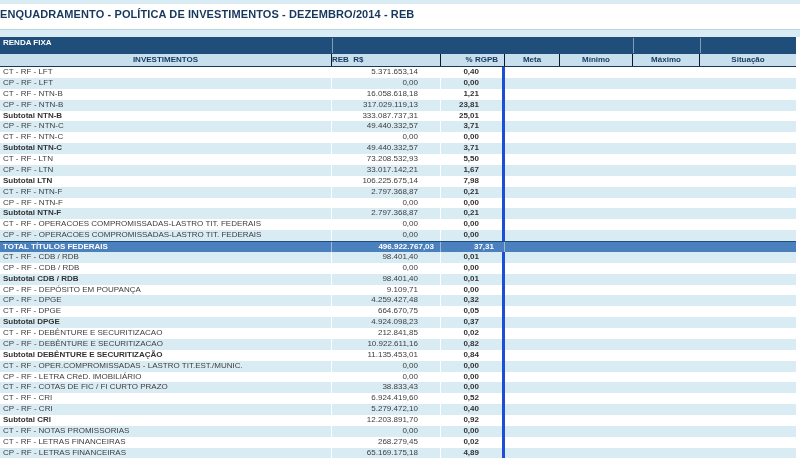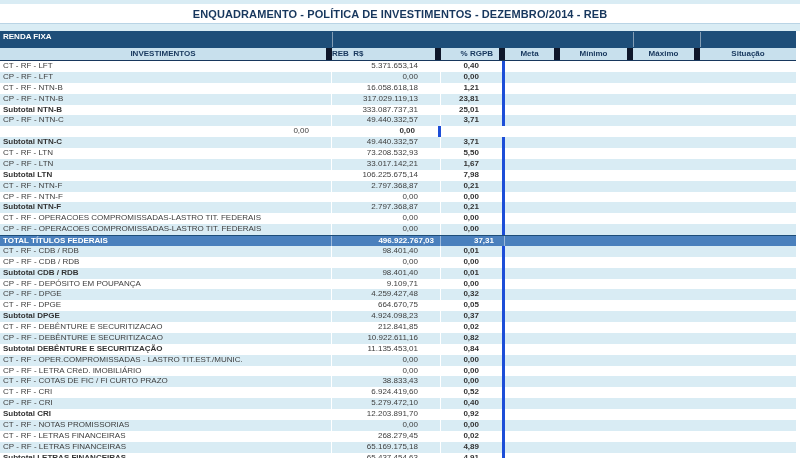--- a/index.html
+++ b/index.html
@@ -1,34 +1,34 @@
 <!DOCTYPE html>
 <html><head>
 <meta charset="utf-8">
 <style>
   * { margin:0; padding:0; box-sizing:border-box; }
   html,body { width:800px; height:458px; background:#ffffff; overflow:hidden;
               font-family:"Liberation Sans", sans-serif; }
   .top-strip { height:4px; width:800px; background:#d9ecf4; }
-  .title-band { height:19px; width:800px; background:#ffffff; text-align:center; }
+  .title-band { height:25px; width:800px; background:#ffffff; }
   .title-band .title { font-size:11px; font-weight:bold; color:#17375d; line-height:19px; letter-spacing:.1px; }
   .sub-band { height:8px; width:800px; background:#d9ecf4; border-top:1px solid #b9d4e5; }
 
   .table { width:796px; }
 
   .section-bar { position:relative; height:17px; background:#1e4e79; }
   .section-bar .section-label { color:#ffffff; font-weight:bold; font-size:8px; line-height:11px; padding-left:3px; display:block; }
   .sep { position:absolute; top:1px; bottom:1px; width:1px; background:rgba(255,255,255,.45); }
   .sep1 { left:332px; } .sep2 { left:633px; } .sep3 { left:700px; }
 
   .grid { display:grid; grid-template-columns:332px 109px 64px 55px 73px 67px 1fr; }
 
   .header-row { height:13px; background:#c8e0ed; border-bottom:1px solid #17375d; }
   .header-row .cell { font-size:8px; font-weight:bold; color:#17375d; line-height:12px;
-                      border-right:6px solid #0f172a; text-align:center; white-space:pre; overflow:hidden; }
+                      border-right:1px solid #0f172a; text-align:center; white-space:pre; overflow:hidden; }
   .header-row .cell:last-child { border-right:none; }
   .header-row .h-reb { text-align:left; padding-right:13px; }
   .header-row .h-pct { text-align:right; padding-right:6px; }
 
   .row { height:10.89px; background:#ffffff; }
   #rows .row:nth-child(even) { background:#d9ecf4; }
   .cell { font-size:8px; color:#3d3d3d; line-height:10.89px; white-space:nowrap; overflow:hidden; }
   .c-label { padding-left:3px; border-right:1px solid #ffffff; }
   .c-reb { text-align:right; padding-right:22px; border-right:1px solid #ffffff; }
   .c-pct { text-align:right; padding-right:23px; font-weight:bold; color:#333333; border-right:3px solid #1d4ed8; }
@@ -126,20 +126,21 @@
     <div class="cell c-label">CP - RF - NTN-C</div>
     <div class="cell c-reb">49.440.332,57</div>
     <div class="cell c-pct">3,71</div>
     <div class="cell c-meta"></div>
     <div class="cell c-min"></div>
     <div class="cell c-max"></div>
     <div class="cell c-sit"></div>
   </div>
 
   <div class="row grid">
+    <div class="cell c-label">CT - RF - NTN-C</div>
     <div class="cell c-reb">0,00</div>
     <div class="cell c-pct">0,00</div>
     <div class="cell c-meta"></div>
     <div class="cell c-min"></div>
     <div class="cell c-max"></div>
     <div class="cell c-sit"></div>
   </div>
 
   <div class="row grid subtotal">
     <div class="cell c-label">Subtotal NTN-C</div>

